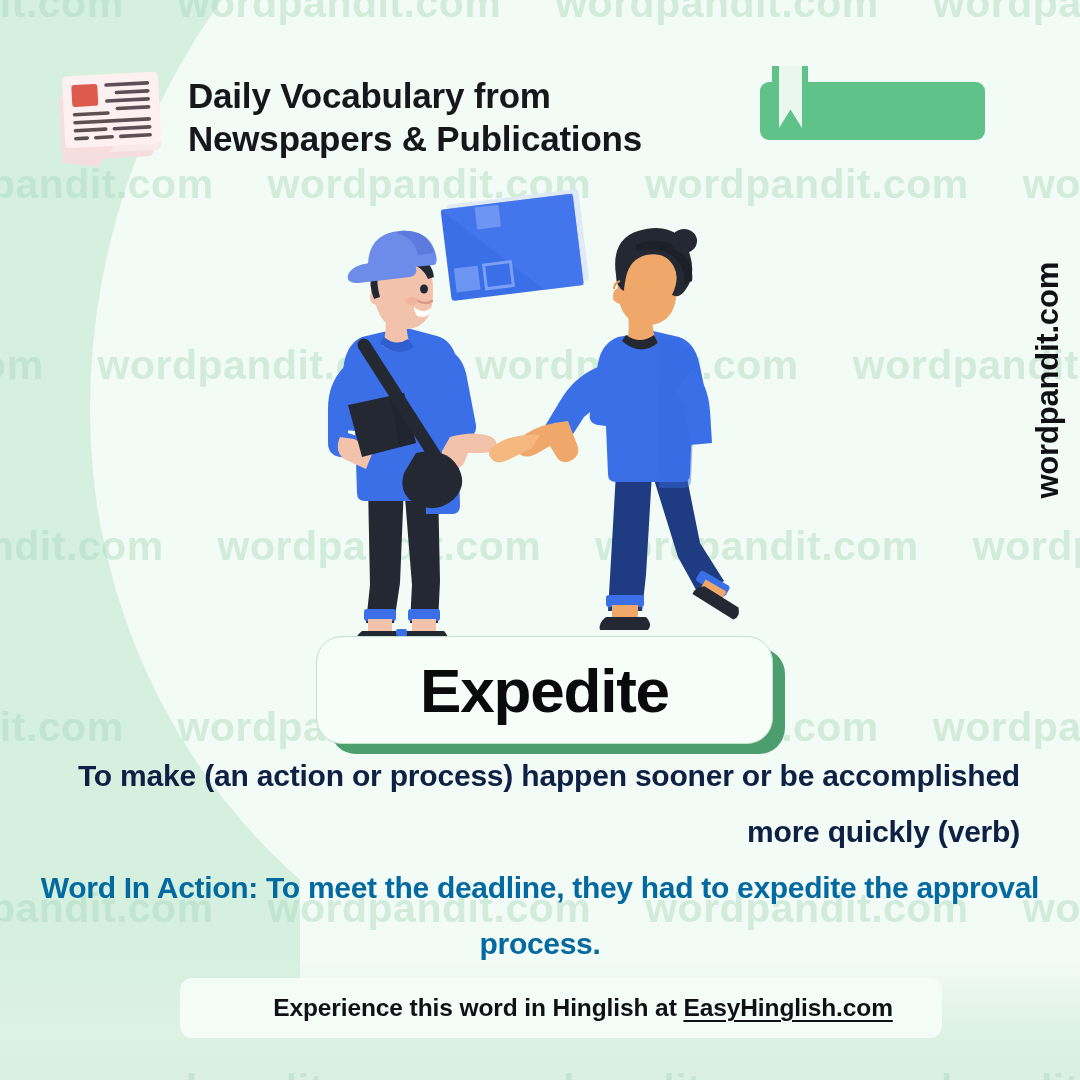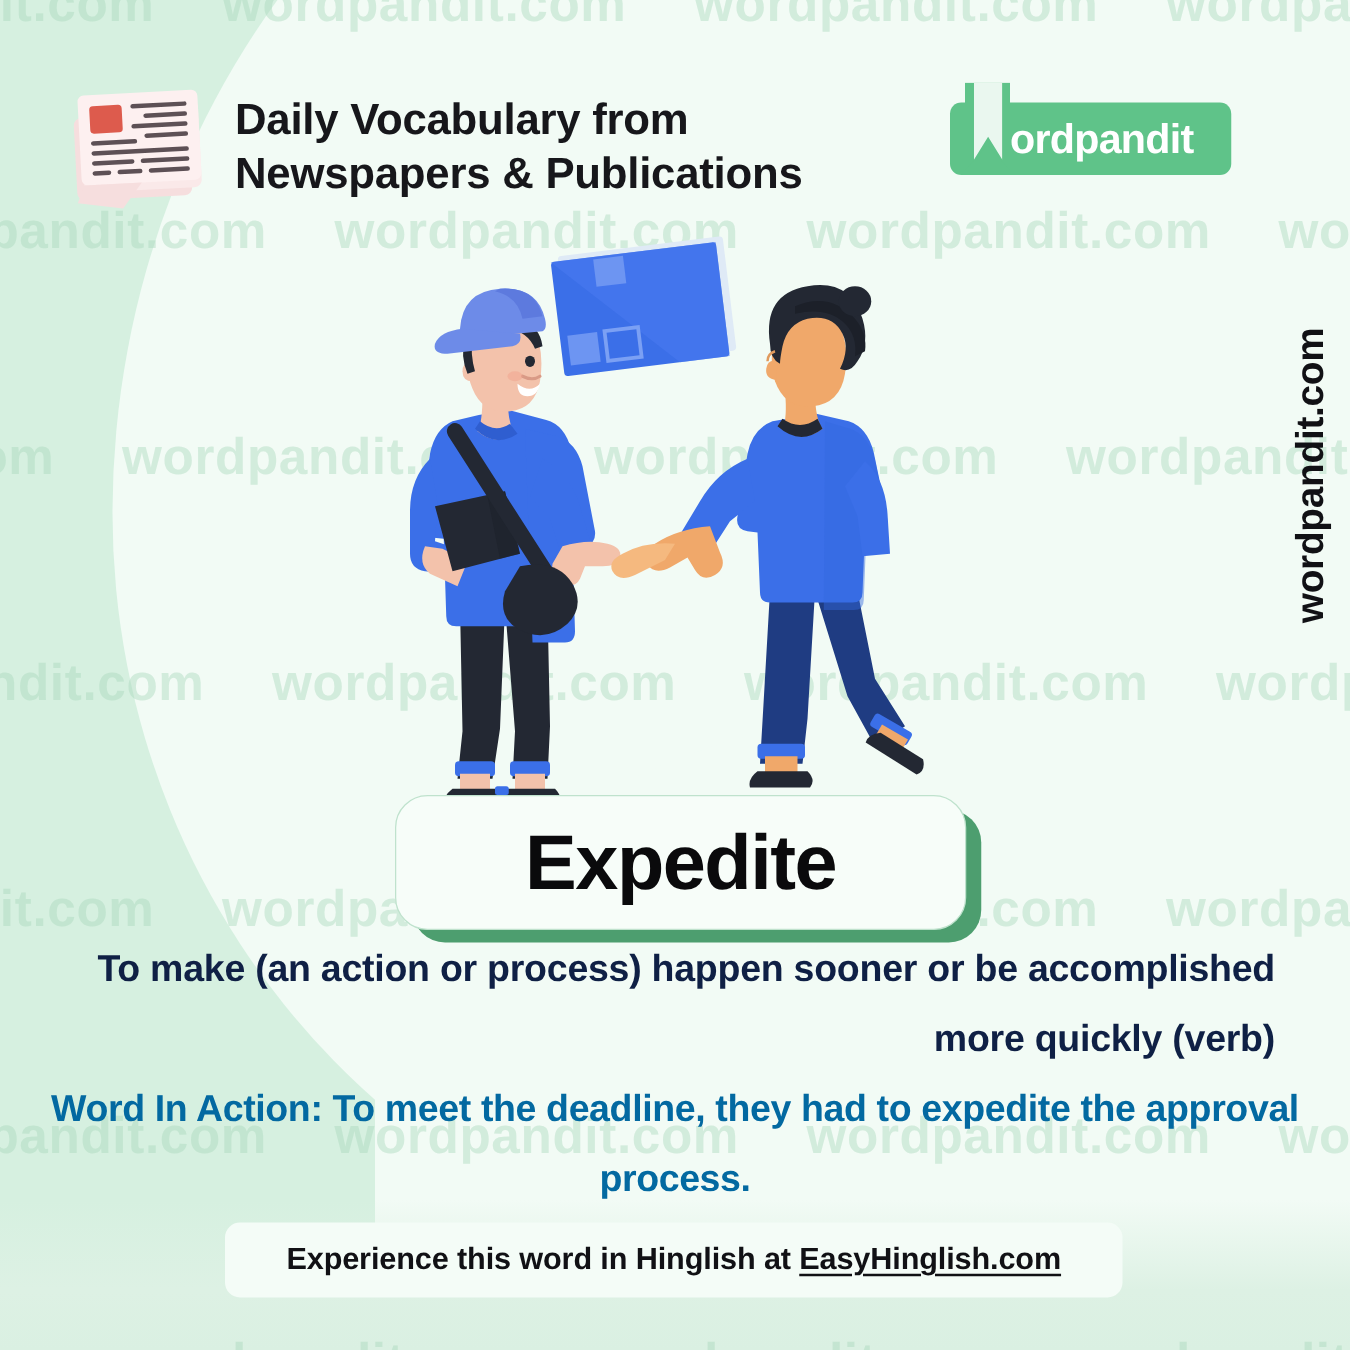--- a/index.html
+++ b/index.html
@@ -234,20 +234,21 @@
     position: absolute;
     left: 180px;
     top: 978px;
     width: 718px;
     height: 60px;
     background: #f4fcf7;
     border-radius: 12px;
     display: flex;
     align-items: center;
     justify-content: center;
+    padding-left: 44px;
   }
   .footer-text {
     font-size: 24.5px;
     font-weight: 700;
     color: #111115;
     letter-spacing: -0.1px;
   }
   .footer-link {
     text-decoration: underline;
     text-underline-offset: 4px;
@@ -302,21 +303,20 @@
       </svg>
     </div>
     <div class="header-title">Daily Vocabulary from
 Newspapers &amp; Publications</div>
   </div>
 
   <div class="brand">
     <div class="brand-plate"></div>
     <div class="brand-bookmark"></div>
     <div class="brand-bookmark-notch"></div>
-    <div class="brand-text">ordpandit</div>
   </div>
 
   <div class="vertical-url">wordpandit.com</div>
 
   <div class="illustration">
     <svg viewBox="0 0 500 470" width="500" height="470" xmlns="http://www.w3.org/2000/svg">
 
       <g transform="rotate(-7 215 65)">
         <rect x="152" y="12" width="133" height="92" rx="3" fill="#dfeaf6"></rect>
         <rect x="146" y="16" width="133" height="92" rx="3" fill="#3b6fe8"></rect>

